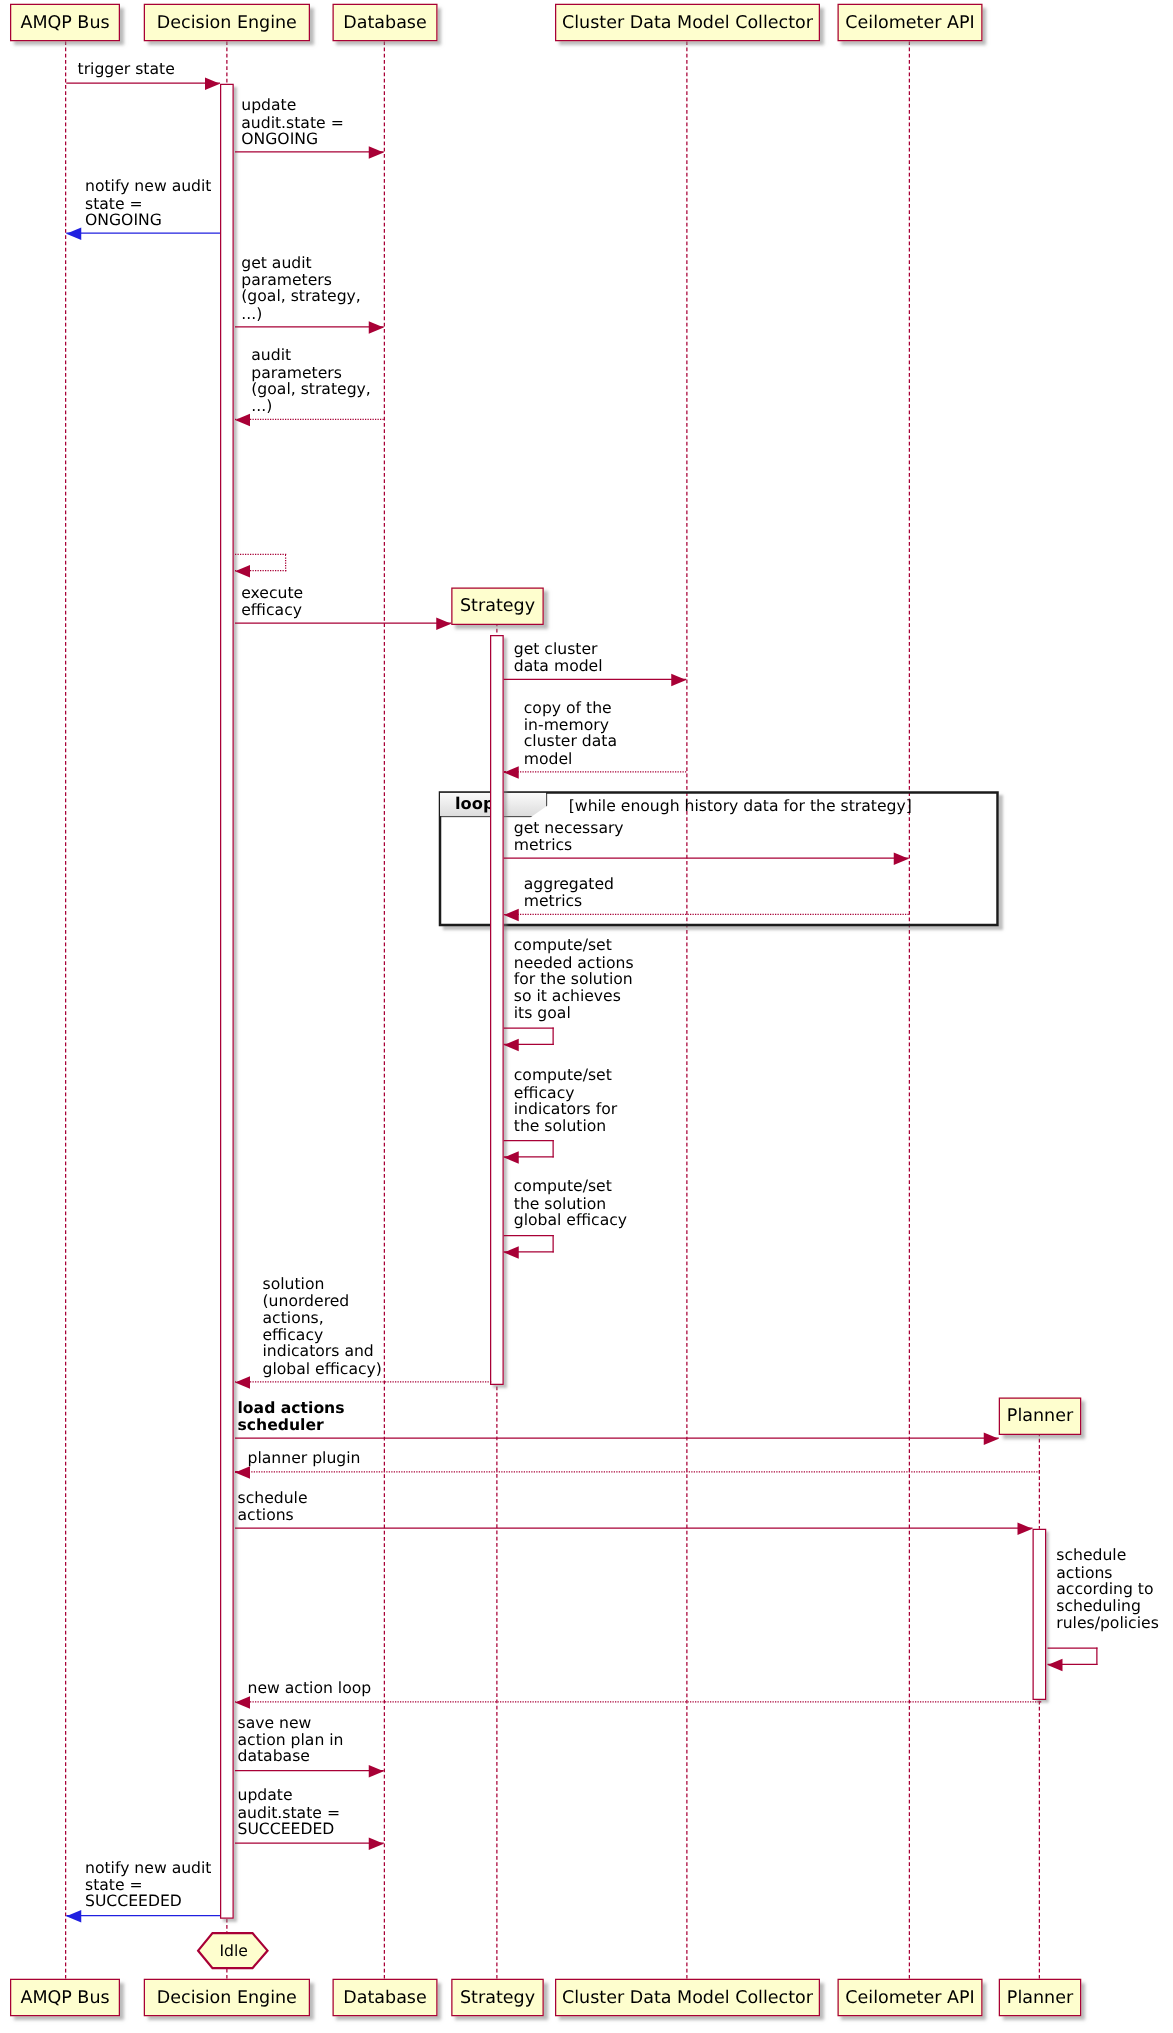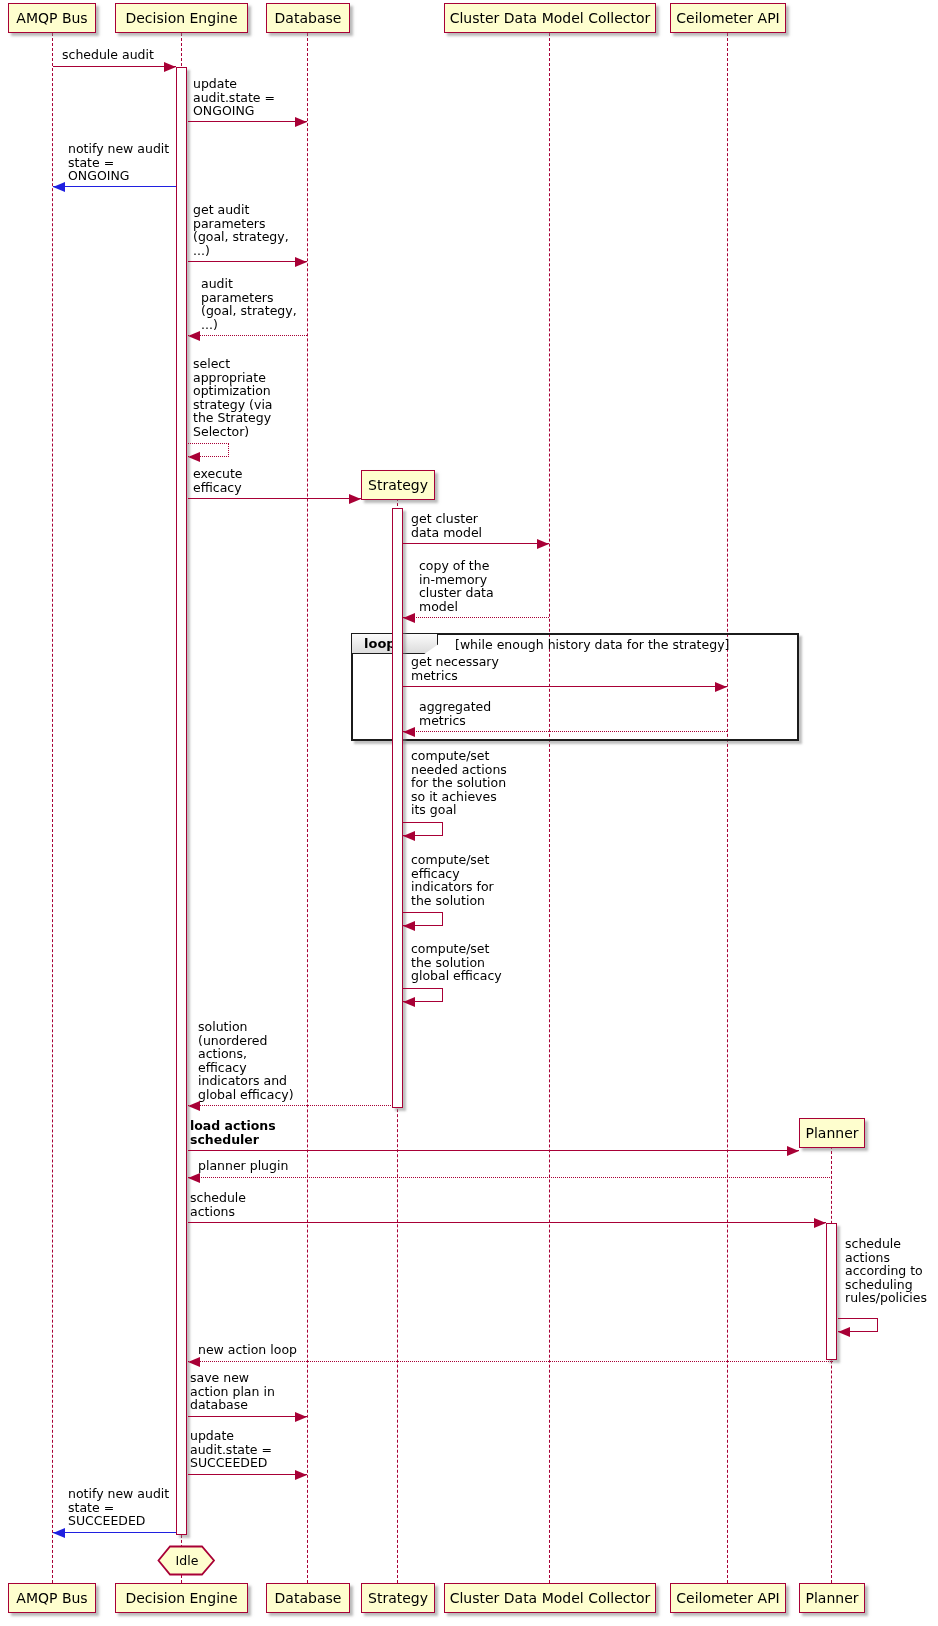--- a/index.html
+++ b/index.html
@@ -53,21 +53,21 @@
 
   <div class="participant" style="left:8px;top:3px;width:88px;">AMQP Bus</div>
   <div class="participant" style="left:115px;top:3px;width:133px;">Decision Engine</div>
   <div class="participant" style="left:266px;top:3px;width:84px;">Database</div>
   <div class="participant" style="left:444px;top:3px;width:212px;">Cluster Data Model Collector</div>
   <div class="participant" style="left:670px;top:3px;width:116px;">Ceilometer API</div>
 
   <div class="participant" style="left:361px;top:470px;width:74px;">Strategy</div>
   <div class="participant" style="left:799px;top:1118px;width:66px;">Planner</div>
 
-  <div class="msg" style="left:62px;top:48px;">schedule audit</div>
+  <div class="msg" style="left:62px;top:48px;">trigger state</div>
   <div class="line" style="left:53px;top:66px;width:123px;"></div>
   <div class="head right" style="left:164px;top:62px;"></div>
 
   <div class="msg" style="left:193px;top:77px;">update
 audit.state =
 ONGOING</div>
   <div class="line" style="left:188px;top:121px;width:119px;"></div>
   <div class="head right" style="left:295px;top:117px;"></div>
 
   <div class="msg" style="left:68px;top:142px;">notify new audit
@@ -83,26 +83,20 @@
   <div class="line" style="left:188px;top:261px;width:119px;"></div>
   <div class="head right" style="left:295px;top:257px;"></div>
 
   <div class="msg" style="left:201px;top:277px;">audit
 parameters
 (goal, strategy,
 ...)</div>
   <div class="line dotted" style="left:188px;top:335px;width:119px;"></div>
   <div class="head left" style="left:188px;top:331px;"></div>
 
-  <div class="msg" style="left:193px;top:357px;">select
-appropriate
-optimization
-strategy (via
-the Strategy
-Selector)</div>
   <div class="selfbox dotted" style="left:188px;top:443px;width:41px;height:14px;"></div>
   <div class="head left" style="left:188px;top:452px;"></div>
 
   <div class="msg" style="left:193px;top:467px;">execute
 efficacy</div>
   <div class="line" style="left:188px;top:498px;width:173px;"></div>
   <div class="head right" style="left:349px;top:494px;"></div>
 
   <div class="msg" style="left:411px;top:512px;">get cluster
 data model</div>
@@ -140,21 +134,21 @@
 the solution</div>
   <div class="selfbox" style="left:403px;top:912px;width:40px;height:14px;"></div>
   <div class="head left" style="left:403px;top:921px;"></div>
 
   <div class="msg" style="left:411px;top:942px;">compute/set
 the solution
 global efficacy</div>
   <div class="selfbox" style="left:403px;top:988px;width:40px;height:14px;"></div>
   <div class="head left" style="left:403px;top:997px;"></div>
 
-  <div class="msg" style="left:198px;top:1020px;">solution
+  <div class="msg" style="left:210px;top:1020px;">solution
 (unordered
 actions,
 efficacy
 indicators and
 global efficacy)</div>
   <div class="line dotted" style="left:188px;top:1105px;width:205px;"></div>
   <div class="head left" style="left:188px;top:1101px;"></div>
 
   <div class="msg" style="left:190px;top:1119px;font-weight:bold;">load actions
 scheduler</div>

